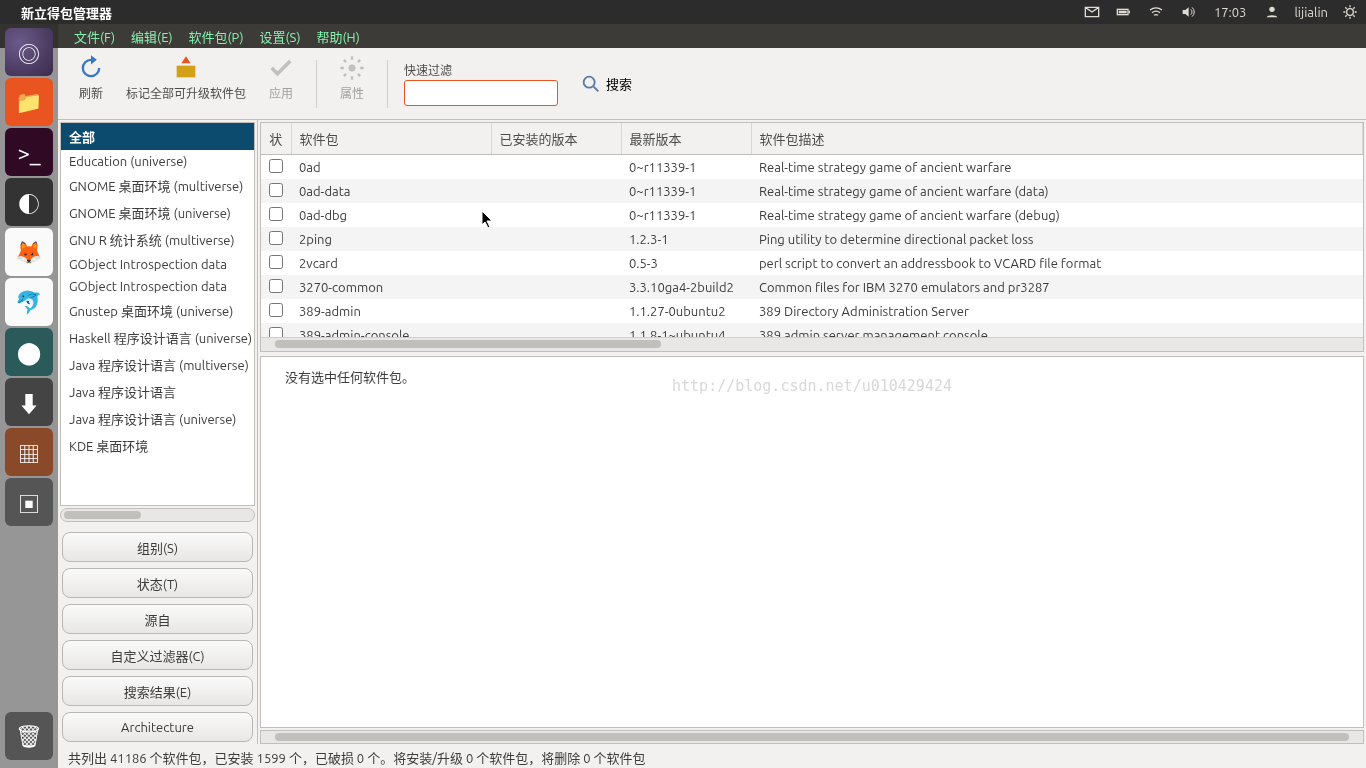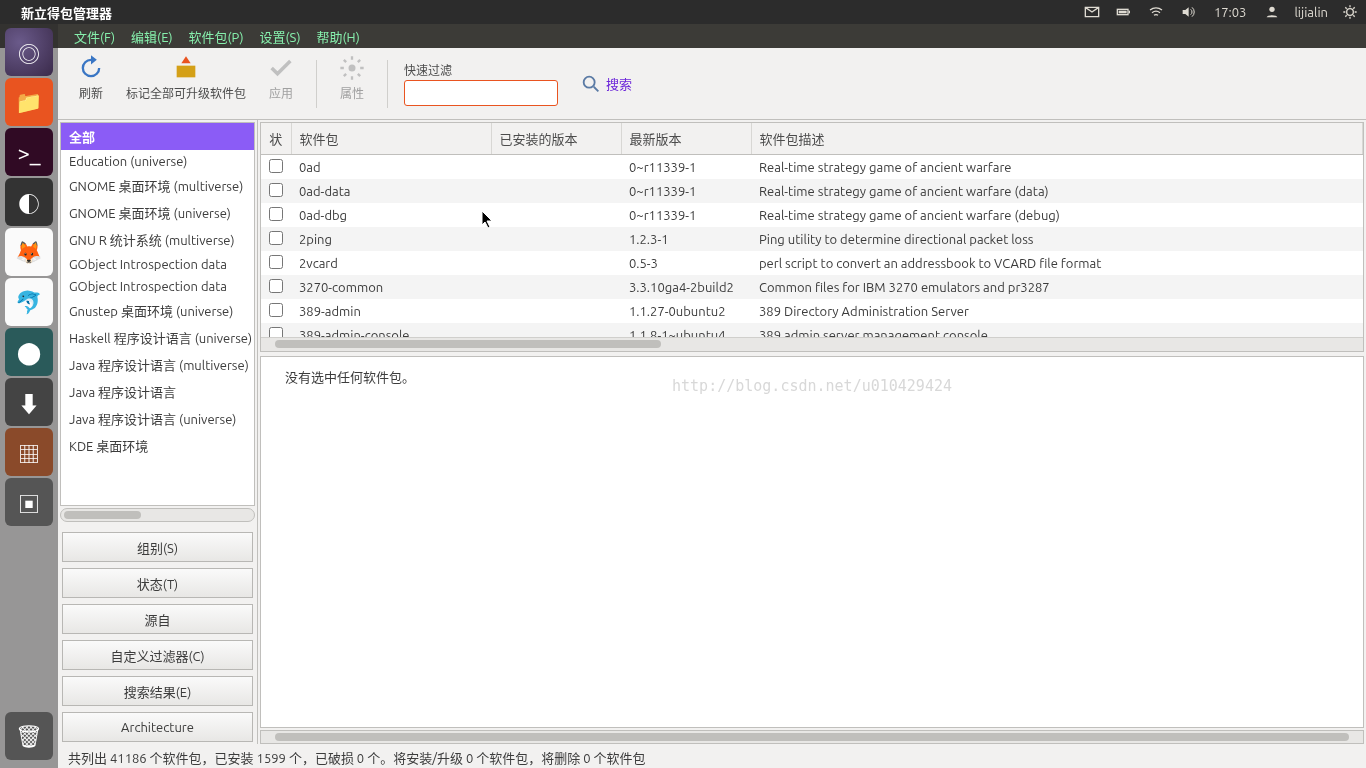--- a/index.html
+++ b/index.html
@@ -38,33 +38,33 @@
 .app { position: absolute; left: 58px; top: 48px; right: 0; bottom: 0; background: #f2f1f0; display: flex; flex-direction: column; }
 
 
 .toolbar { height: 72px; background: #f2f1f0; border-bottom: 1px solid #c0bfbc; display: flex; align-items: center; padding: 4px 8px; gap: 4px; }
 .tbtn { display: flex; flex-direction: column; align-items: center; justify-content: flex-start; min-width: 50px; height: 60px; padding: 0 6px; font-size: 12px; color: #4c4c4c; }
 .tbtn.disabled { color: #a0a0a0; }
 .tbtn .ticon { width: 28px; height: 28px; margin-bottom: 2px; }
 .tsep { width: 1px; height: 48px; background: #d0cfcc; margin: 0 6px; }
 .filter-area { display: flex; flex-direction: column; font-size: 12px; color: #4c4c4c; margin-left: 6px; }
 .filter-area input { width: 154px; height: 26px; border: 1px solid #e95420; border-radius: 3px; padding: 2px 6px; outline: none; background: #fff; margin-top: 2px; }
-.search-btn { display: flex; align-items: center; gap: 4px; margin-left: 18px; font-size: 13px; color: #6d28d9; }
+.search-btn { display: flex; align-items: center; gap: 4px; margin-left: 18px; font-size: 13px; color: #000000; }
 .search-btn svg { width: 22px; height: 22px; }
 
 
 .content { flex: 1; display: flex; min-height: 0; }
 
 
 .sidebar { width: 200px; display: flex; flex-direction: column; border-right: 1px solid #c0bfbc; background: #f2f1f0; }
 .cat-list { flex: 1; overflow-y: auto; background: #fff; border: 1px solid #c0bfbc; margin: 2px; font-size: 13px; }
 .cat-item { padding: 4px 8px; white-space: nowrap; overflow: hidden; text-overflow: clip; cursor: pointer; color: #3c3c3c; }
-.cat-item.selected { background: #8b5cf6; color: #fff; font-weight: bold; }
+.cat-item.selected { background: #0c4a6e; color: #fff; font-weight: bold; }
 .side-btns { display: flex; flex-direction: column; gap: 6px; padding: 6px 4px 2px; }
-.side-btn { height: 30px; background: linear-gradient(#fafafa,#e8e7e5); border: 1px solid #b8b7b4; border-radius: 0; font-size: 13px; color: #3c3c3c; cursor: pointer; }
+.side-btn { height: 30px; background: linear-gradient(#fafafa,#e8e7e5); border: 1px solid #b8b7b4; border-radius: 8px; font-size: 13px; color: #3c3c3c; cursor: pointer; }
 .side-hscroll { height: 14px; background: #e8e7e5; border: 1px solid #c0bfbc; margin: 0 2px 4px; border-radius: 7px; position: relative; }
 .side-hscroll::after { content:""; position:absolute; left:3px; top:2px; width:40%; height:8px; background:#c0bfbc; border-radius:5px; }
 
 
 .rpane { flex: 1; display: flex; flex-direction: column; min-width: 0; }
 
 
 .pkg-wrap { height: 230px; display: flex; flex-direction: column; border: 1px solid #c0bfbc; margin: 2px 2px 0 2px; background: #fff; }
 .pkg-table { flex: 1; overflow: hidden; }
 table { width: 100%; border-collapse: collapse; font-size: 13px; color: #3c3c3c; table-layout: fixed; }

